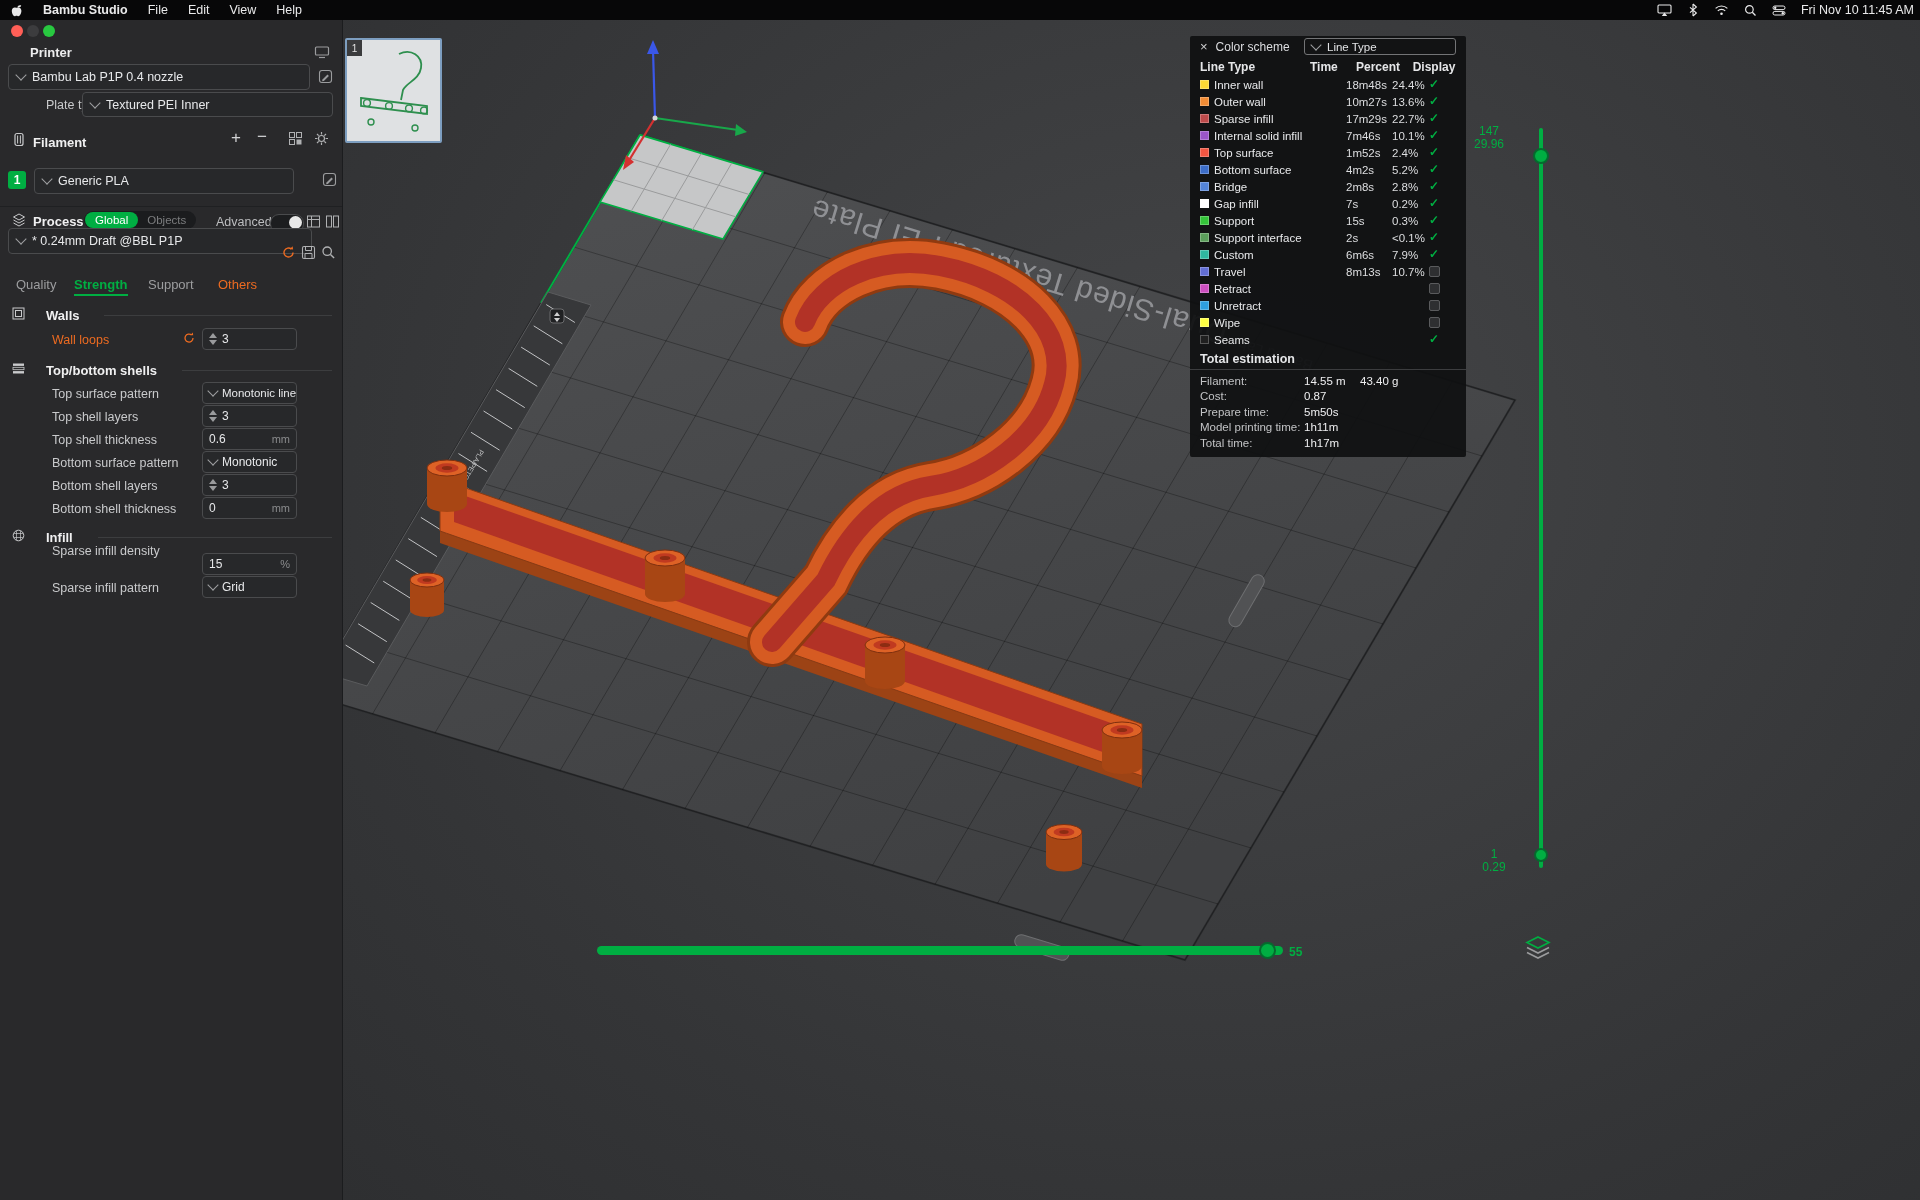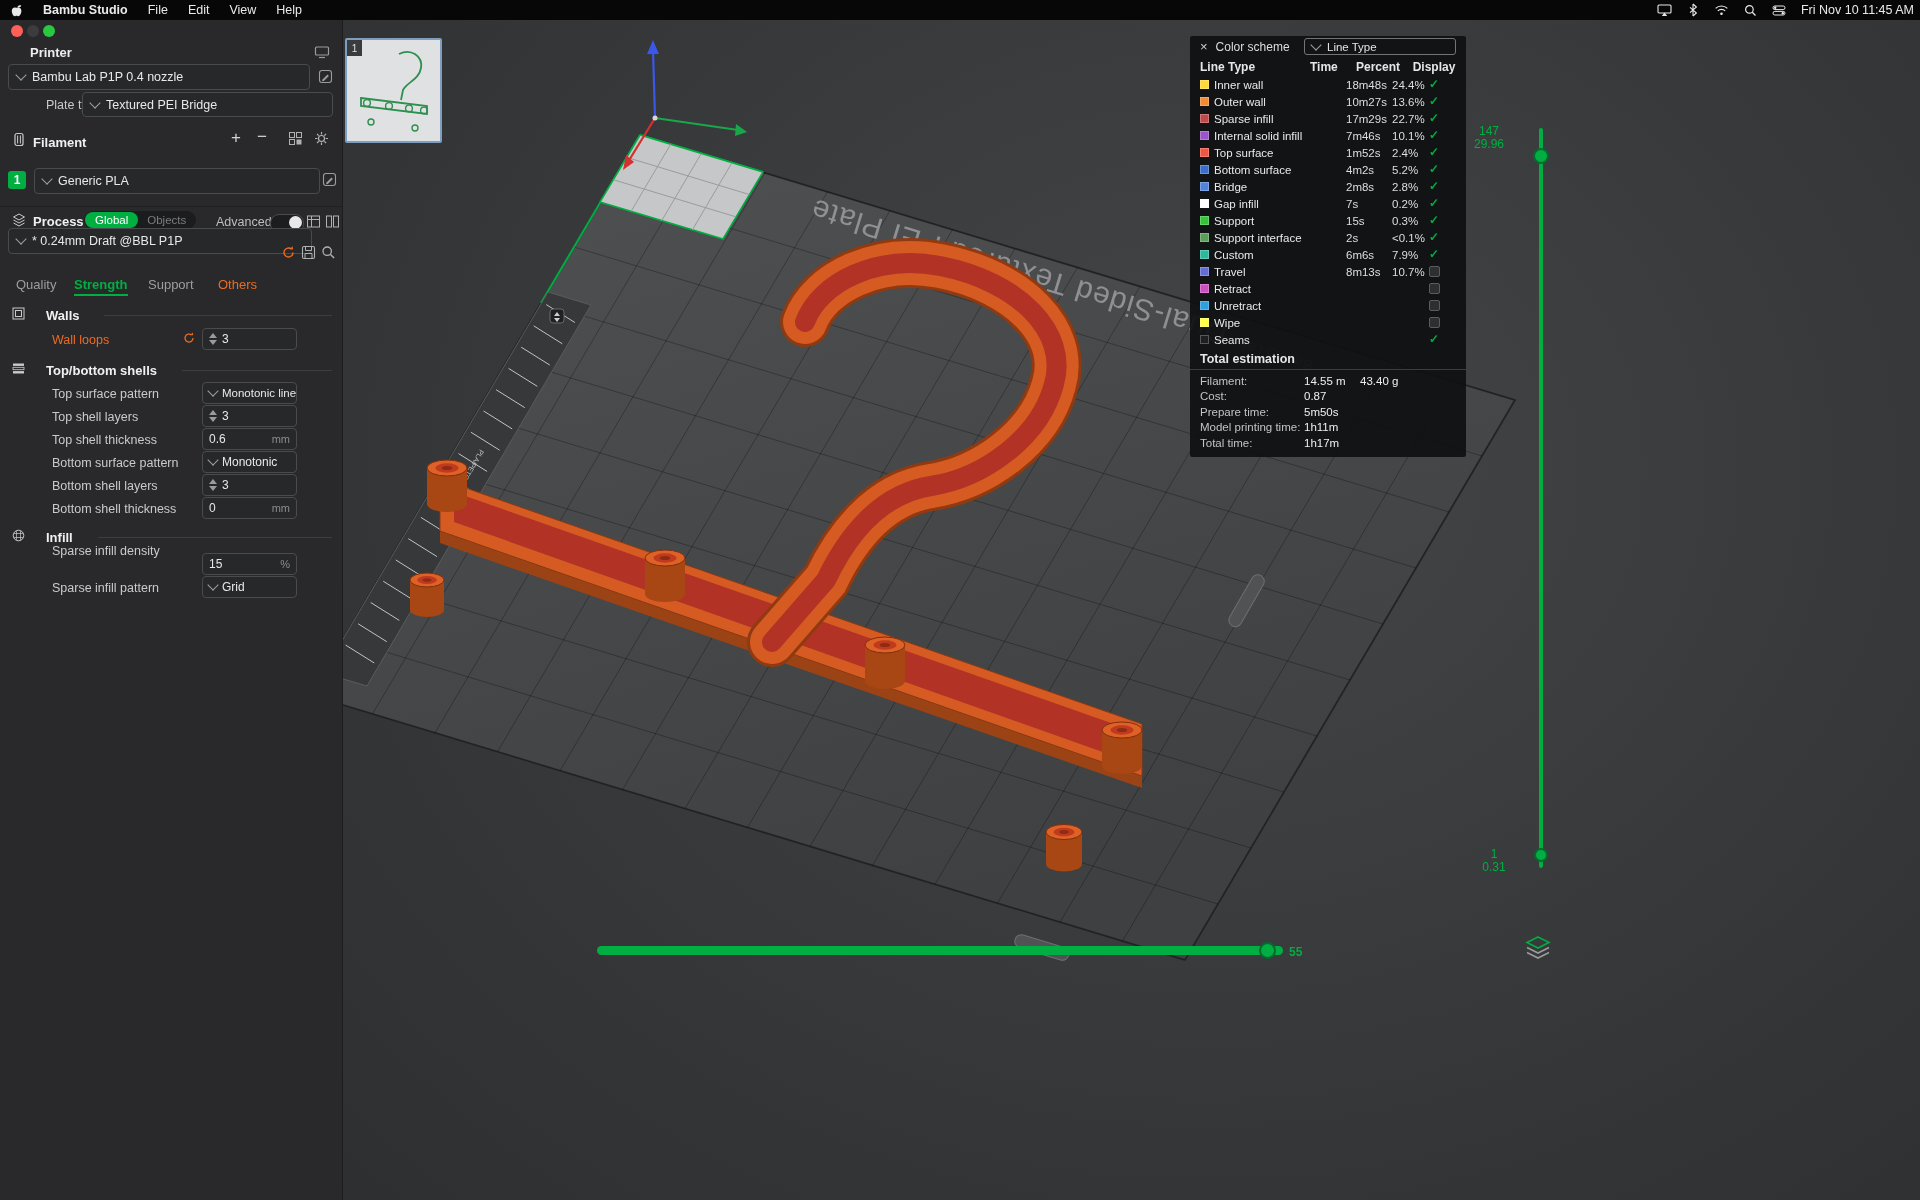--- a/index.html
+++ b/index.html
@@ -149,21 +149,21 @@
   </div>
   <span class="icon16" style="left:318px;top:49px">
     <svg width="15" height="15" viewBox="0 0 15 15">
         <rect x="1.5" y="1.5" width="12" height="12" rx="2.5" fill="none" stroke="#9b9c9e" stroke-width="1.1"></rect>
         <path d="M4.5 10.5l5-5 1.4 1.4-5 5-1.8.4z" fill="#9b9c9e"></path>
       </svg></span>
 
   <div class="lbl" style="left:14px;top:78px">Plate type</div>
   <div class="sel" style="left:82px;top:72px;width:251px;height:25px">
     <span class="chev"></span>
-    <span>Textured PEI Bridge</span>
+    <span>Textured PEI Inner</span>
   </div>
 
   <div class="abs" style="left:12px;top:112px;display:flex;align-items:flex-end;gap:7px">
     <span><svg width="14" height="15" viewBox="0 0 14 15">
           <rect x="3" y="1.5" width="8" height="12" rx="2" fill="none" stroke="#c9cacc" stroke-width="1.2"></rect>
           <path d="M5.6 3.5v8M8.4 3.5v8" stroke="#c9cacc" stroke-width="1"></path>
         </svg></span>
     <span style="font-weight:bold;font-size:13px;color:#f0f0f1">Filament</span>
   </div>
   <span class="abs" style="left:231px;top:108px;font-size:17px;color:#d2d3d5">+</span>
@@ -175,21 +175,21 @@
         <rect x="1.5" y="8.5" width="5" height="5" fill="none" stroke="#b0b1b3"></rect>
         <rect x="8.5" y="8.5" width="5" height="5" fill="#b0b1b3"></rect>
       </svg></span>
   <span class="icon16" style="left:314px;top:111px">
     <svg width="15" height="15" viewBox="0 0 15 15">
         <circle cx="7.5" cy="7.5" r="3" fill="none" stroke="#b0b1b3" stroke-width="1.2"></circle>
         <path d="M7.5 1v2.4M7.5 11.6V14M1 7.5h2.4M11.6 7.5H14M3 3l1.7 1.7M10.3 10.3L12 12M12 3l-1.7 1.7M4.7 10.3L3 12" stroke="#b0b1b3" stroke-width="1.2"></path>
       </svg></span>
 
   <div class="badge" style="left:8px;top:151px">1</div>
-  <div class="sel" style="left:34px;top:148px;width:286px">
+  <div class="sel" style="left:34px;top:148px;width:260px">
     <span class="chev"></span>
     <span>Generic PLA</span>
   </div>
   <span class="icon16" style="left:322px;top:152px">
     <svg width="15" height="15" viewBox="0 0 15 15">
         <rect x="1.5" y="1.5" width="12" height="12" rx="2.5" fill="none" stroke="#9b9c9e" stroke-width="1.1"></rect>
         <path d="M4.5 10.5l5-5 1.4 1.4-5 5-1.8.4z" fill="#9b9c9e"></path>
       </svg></span>
 
   <div class="abs" style="left:0;top:186px;width:342px;height:1px;background:#1f2022"></div>
@@ -645,21 +645,21 @@
 
 <div class="slabel" style="left:1462px;top:125px;width:54px">
   <div>147</div>
   <div>29.96</div>
 </div>
 <div class="vtrack"></div>
 <div class="vhandle" style="left:1533px;top:148px"></div>
 <div class="vhandle" style="left:1534px;top:848px;width:14px;height:14px"></div>
 <div class="slabel" style="left:1472px;top:848px;width:44px">
   <div>1</div>
-  <div>0.31</div>
+  <div>0.29</div>
 </div>
 
 <div class="htrack"></div>
 <div class="hhandle"></div>
 <div class="hvalue">55</div>
 
 <div class="abs" style="left:1524px;top:934px;z-index:47">
   <svg width="28" height="28" viewBox="0 0 28 28">
     <polygon points="14,3 25,8.5 14,14 3,8.5" fill="none" stroke="#00AE42" stroke-width="1.6"></polygon>
     <polyline points="3,13.5 14,19 25,13.5" fill="none" stroke="#9a9b9d" stroke-width="1.6"></polyline>

